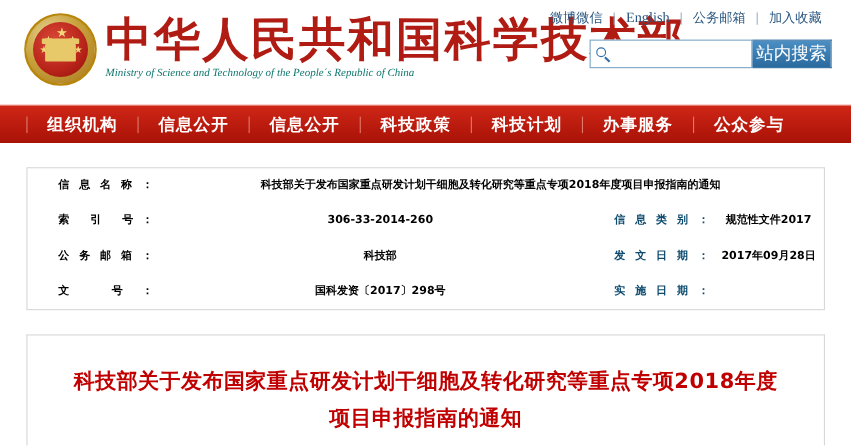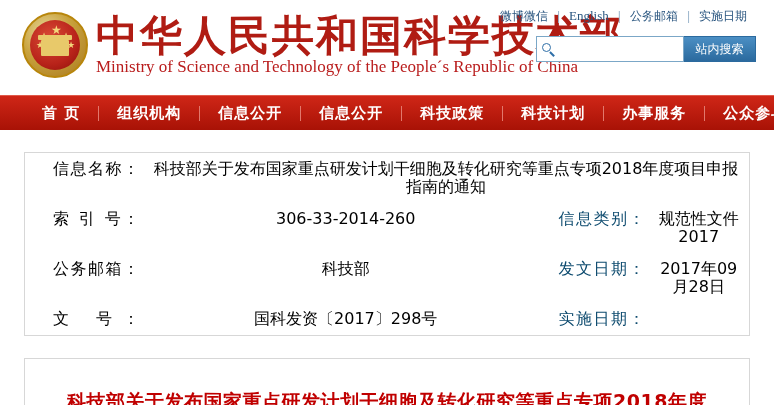--- a/index.html
+++ b/index.html
@@ -87,25 +87,26 @@
     font-family: "DejaVu Sans", "Liberation Sans", sans-serif;
     font-size: 42px;
     font-weight: bold;
     color: #b01c13;
     letter-spacing: 2px;
     line-height: 40px;
     white-space: nowrap;
   }
   .title-en {
     font-family: "Liberation Serif", serif;
-    font-size: 17px;
-    color: #b91c1c;
+    font-size: 10px;
+    color: #0f766e;
     line-height: 16px;
     margin-top: 3px;
     white-space: nowrap;
+    font-style: italic;
   }
 
   
   .toplinks {
     position: absolute;
     right: 18px;
     top: 8px;
     font-size: 12px;
     color: #29557f;
     white-space: nowrap;
@@ -176,21 +177,21 @@
     transform: rotate(45deg);
     transform-origin: left center;
   }
   .search-btn {
     width: 72px;
     height: 26px;
     background: linear-gradient(#4b8fc4, #2b6a9e);
     border: 1px solid #2b6a9e;
     border-left: none;
     color: #ffffff;
-    font-size: 12px;
+    font-size: 16px;
     font-family: "DejaVu Sans", "Liberation Sans", sans-serif;
     cursor: pointer;
     box-sizing: border-box;
     line-height: 24px;
     text-align: center;
     padding: 0;
   }
 
   
   .nav {
@@ -233,22 +234,23 @@
   }
   .info-wrap {
     margin-top: 22px;
     border: 1px solid #d7d7d7;
     background: #fff;
   }
   .info-table {
     width: 100%;
     border-collapse: collapse;
     font-family: "DejaVu Sans", "Liberation Sans", sans-serif;
-    font-size: 16px;
+    font-size: 10px;
     color: #1a1a1a;
+    font-weight: bold;
   }
   .info-table td {
     padding: 7px 4px;
     vertical-align: top;
     line-height: 18px;
     text-align: center;
   }
   .lbl {
     width: 86px;
     text-align: justify;
@@ -307,38 +309,37 @@
       <div class="star s5">★</div>
       <div class="gate"></div>
     </div>
 
     <div class="title-block">
       <div class="title-cn">中华人民共和国科学技术部</div>
       <div class="title-en">Ministry of Science and Technology of the People´s Republic of China</div>
     </div>
 
     <div class="toplinks">
-      <a href="#" class="zh">微博微信</a><span class="sep">|</span><a href="#" class="en">English</a><span class="sep">|</span><a href="#" class="zh">公务邮箱</a><span class="sep">|</span><a href="#" class="zh">实施日期</a>
+      <a href="#" class="zh">微博微信</a><span class="sep">|</span><a href="#" class="en">English</a><span class="sep">|</span><a href="#" class="zh">公务邮箱</a><span class="sep">|</span><a href="#" class="zh">加入收藏</a>
     </div>
 
     <div class="searchbar">
       <div class="searchbox">
         <span class="mag">
           <span class="lens"></span>
             <span class="handle"></span>
         </span>
         <input class="search-input" type="text" placeholder="" style="">
       </div>
       <button class="search-btn">站内搜索</button>
     </div>
   </div>
 
   <div class="nav">
     <div class="nav-inner">
-      <a href="#" class="nav-item">首 页</a>
       <span class="nav-sep"></span>
       <a href="#" class="nav-item">组织机构</a>
       <span class="nav-sep"></span>
       <a href="#" class="nav-item">信息公开</a>
       <span class="nav-sep"></span>
       <a href="#" class="nav-item">信息公开</a>
       <span class="nav-sep"></span>
       <a href="#" class="nav-item">科技政策</a>
       <span class="nav-sep"></span>
       <a href="#" class="nav-item">科技计划</a>

